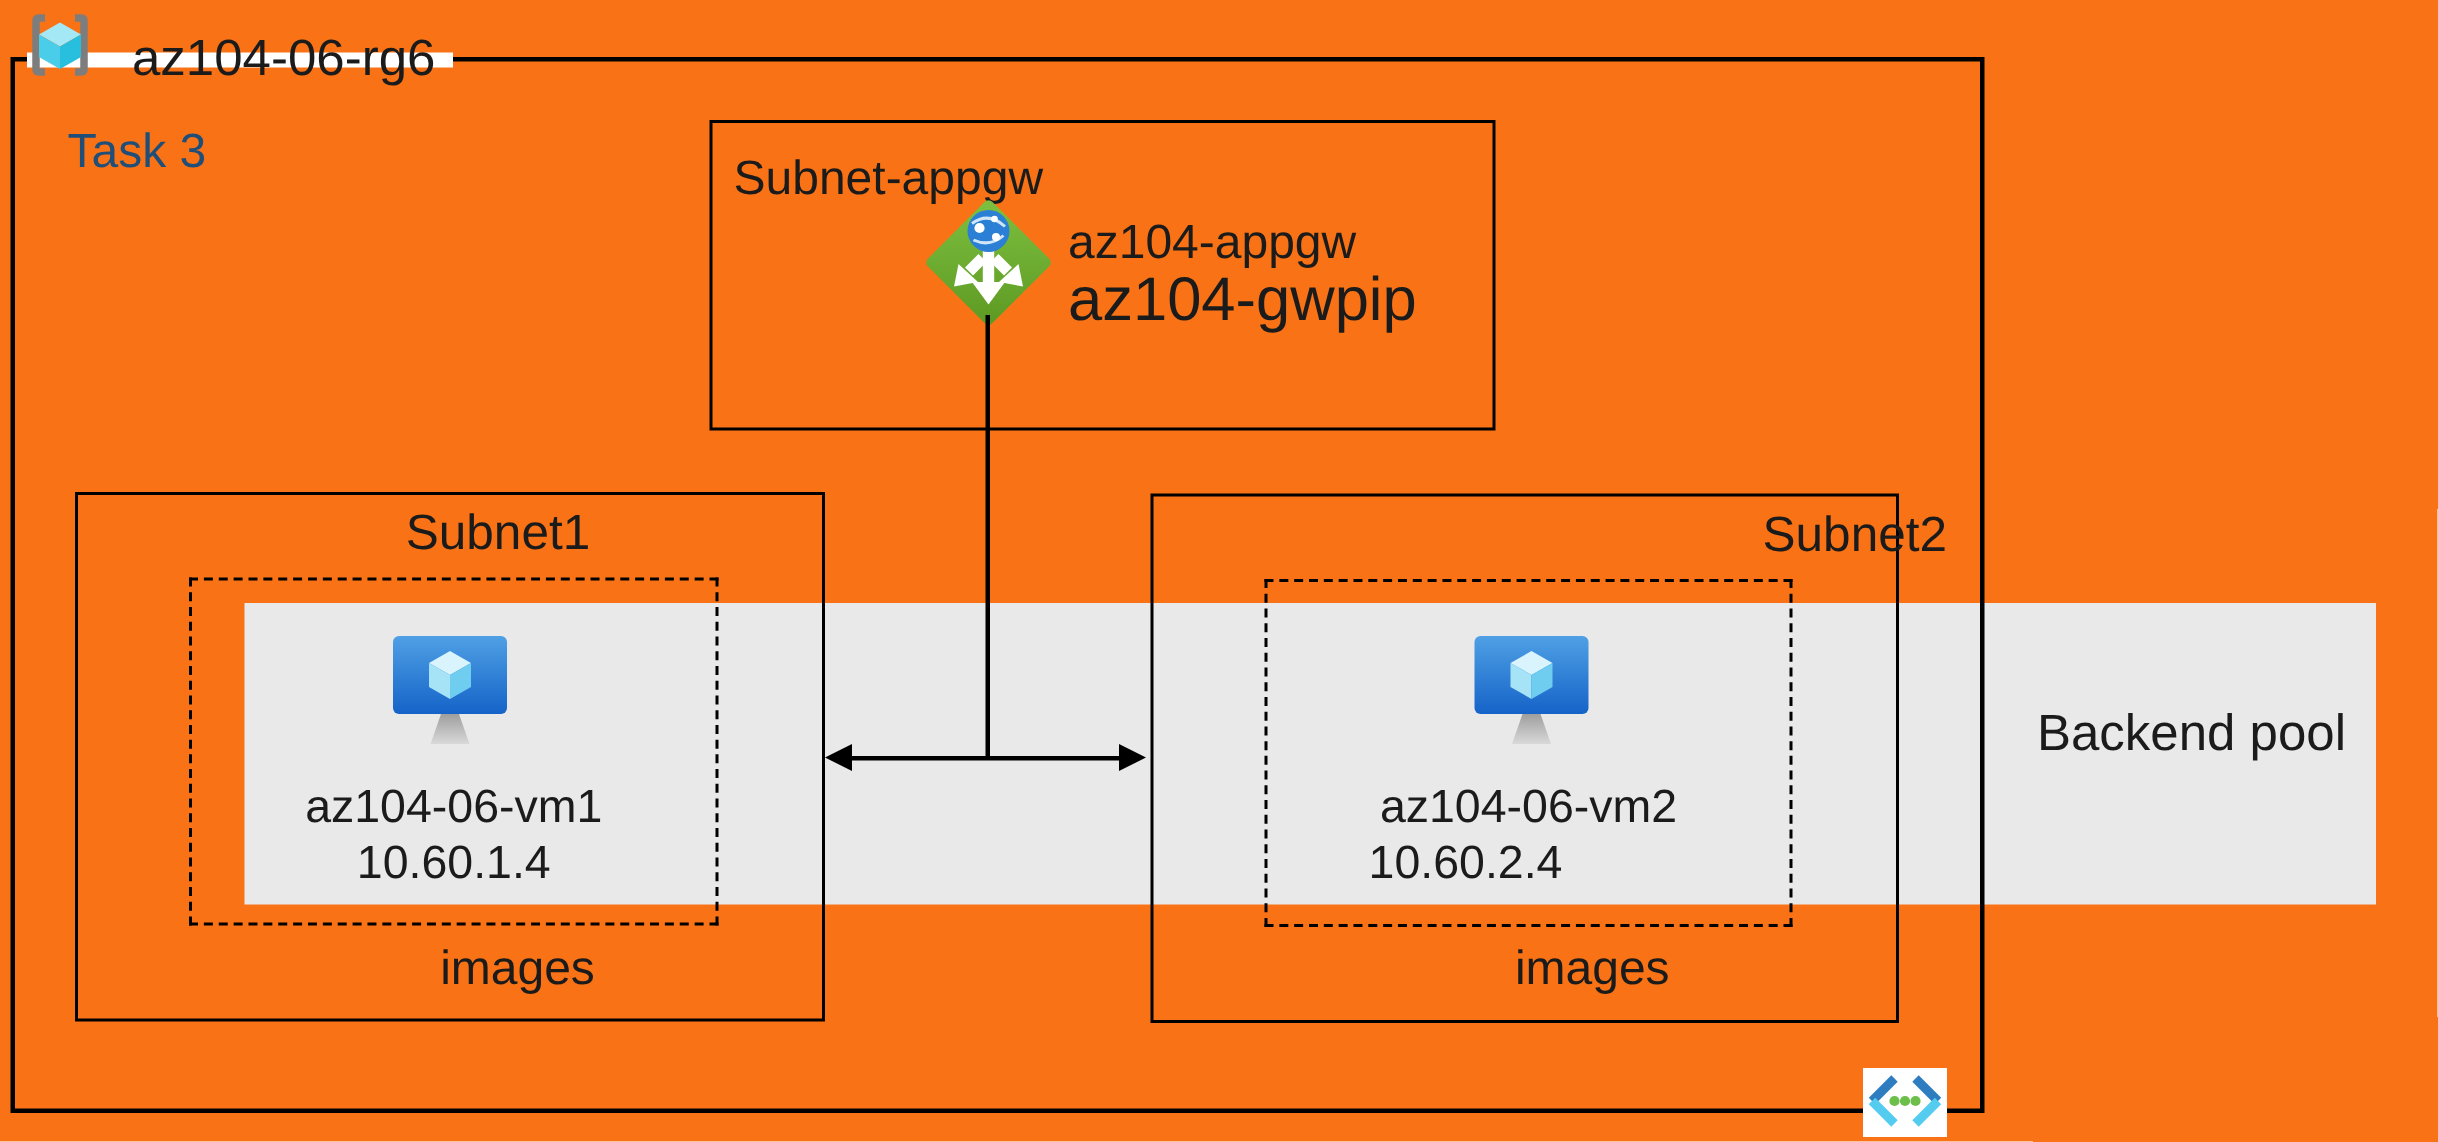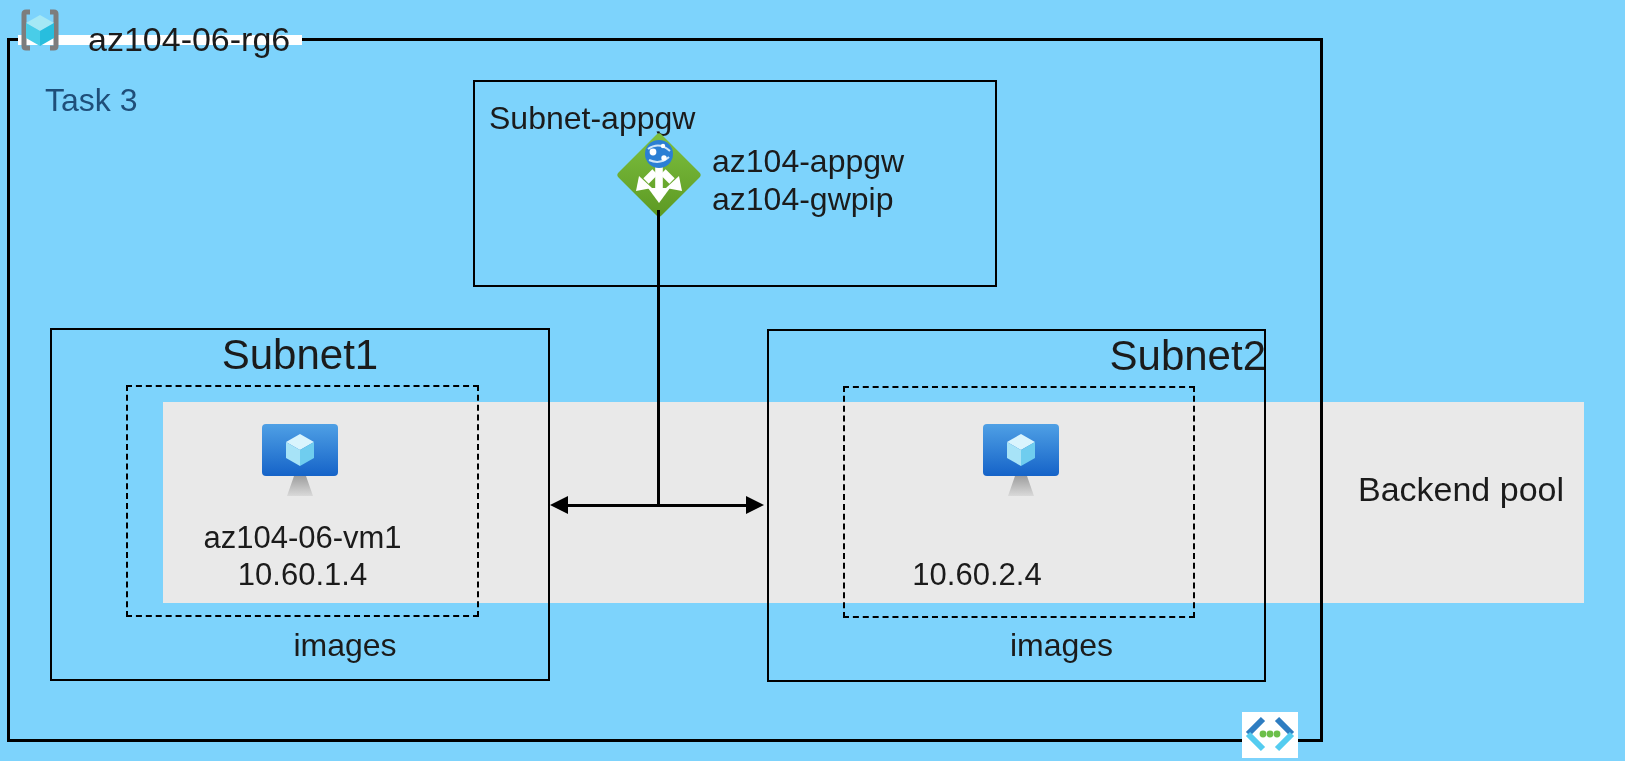--- a/index.html
+++ b/index.html
@@ -1,48 +1,48 @@
 <!DOCTYPE html>
 <html style="--c-task_text: #1F4E79; --c-band_gray: #E9E9E9; --c-border_black: #000000; --c-text_black: #1B1B1B; --c-appgw_green_light: #7CBE3E; --c-appgw_green_dark: #5E9B24; --c-globe_blue: #2B7FD4; --c-vm_blue_top: #4FA0E5; --c-vm_blue_bottom: #1563C8; --c-cube_cyan_top: #D9F4FD; --c-cube_cyan_left: #A7E3F7; --c-cube_cyan_right: #6FCDEF; --c-rg_bracket_gray: #7D7D7D; --c-rg_cube_top: #A5E8F5; --c-rg_cube_left: #49CDE8; --c-rg_cube_right: #28BEDE; --c-vnet_dark_blue: #2E7DC1; --c-vnet_light_cyan: #54CCF0; --c-vnet_dot_green: #6CBF4A;"><head>
 <meta charset="utf-8">
 <style>
   html,body{margin:0;padding:0;background:#fff;}
   .canvas{
-    position:relative;width:1625px;height:761px;background:#7dd3fc;overflow:hidden;
+    position:relative;width:1625px;height:761px;background:#f97316;overflow:hidden;
     font-family:"Liberation Sans", sans-serif;color:var(--c-text_black,#1b1b1b);
   }
   .abs{position:absolute;}
 
   
   .band{left:163px;top:402px;width:1421px;height:201px;background:var(--c-band_gray,#e9e9e9);}
 
   
   .rg-box{left:7px;top:38px;width:1316px;height:704px;border:3px solid var(--c-border_black,#000);box-sizing:border-box;}
   .rg-border-gap{left:18px;top:35px;width:284px;height:10px;background:#fff;}
   .rg-title{left:88px;top:19px;font-size:34px;line-height:40px;white-space:nowrap;}
   .task-label{left:45px;top:82px;font-size:32px;line-height:36px;font-weight:normal;color:var(--c-task_text,#1f4e79);}
 
   
   .appgw-box{left:473px;top:80px;width:524px;height:207px;border:2px solid var(--c-border_black,#000);box-sizing:border-box;}
   .appgw-title{left:489px;top:100px;font-size:32px;line-height:36px;white-space:nowrap;}
   .appgw-line1{left:712px;top:142px;font-size:32px;line-height:38px;white-space:nowrap;}
-  .appgw-line2{left:712px;top:180px;font-size:32px;line-height:38px;white-space:nowrap;}
+  .appgw-line2{left:712px;top:180px;font-size:41px;line-height:38px;white-space:nowrap;}
 
   
   .v-connector{left:657px;top:210px;width:3px;height:296px;background:var(--c-border_black,#000);}
   .h-arrow-shaft{left:560px;top:504px;width:196px;height:3px;background:var(--c-border_black,#000);}
   .arrowhead{width:0;height:0;border-top:9px solid transparent;border-bottom:9px solid transparent;}
   .arrowhead.left{left:550px;top:496px;border-right:18px solid var(--c-border_black,#000);}
   .arrowhead.right{left:746px;top:496px;border-left:18px solid var(--c-border_black,#000);}
 
   
   .subnet-box{border:2px solid var(--c-border_black,#000);box-sizing:border-box;}
   .subnet1-box{left:50px;top:328px;width:500px;height:353px;}
   .subnet2-box{left:767px;top:329px;width:499px;height:353px;}
-  .subnet-title{font-size:42px;line-height:38px;text-align:center;}
+  .subnet-title{font-size:33px;line-height:38px;text-align:center;padding-left:32px;}
   .subnet1-title{left:50px;top:336px;width:500px;}
   .subnet2-title{left:767px;top:337px;width:499px;text-align:right;}
   .dashed-box{border:2px dashed var(--c-border_black,#000);box-sizing:border-box;background:transparent;}
   .dash1{left:126px;top:385px;width:353px;height:232px;}
   .dash2{left:843px;top:386px;width:352px;height:232px;}
   .vm-label{font-size:31px;line-height:36px;text-align:center;white-space:nowrap;}
   .vm1-name{left:126px;top:520px;width:353px;}
   .vm1-ip{left:126px;top:557px;width:353px;}
   .vm2-name{left:843px;top:520px;width:352px;}
   .vm2-ip{left:801px;top:557px;width:352px;}
@@ -142,20 +142,21 @@
   <div class="abs subnet-box subnet2-box"></div>
   <div class="abs subnet-title subnet2-title">Subnet2</div>
   <div class="abs dashed-box dash2"></div>
   <svg class="abs vm-icon2" width="90" height="78" viewBox="0 0 90 78">
     <rect x="7" y="0" width="76" height="52" rx="4" fill="url(#vmBlue)"></rect>
     <polygon points="45,10 59,18 45,26 31,18" fill="var(--c-cube_cyan_top,#d9f4fd)"></polygon>
     <polygon points="31,18 45,26 45,42 31,34" fill="var(--c-cube_cyan_left,#a7e3f7)"></polygon>
     <polygon points="59,18 45,26 45,42 59,34" fill="var(--c-cube_cyan_right,#6fcdef)"></polygon>
     <polygon points="39,52 51,52 58,72 32,72" fill="url(#vmGray)"></polygon>
   </svg>
+  <div class="abs vm-label vm2-name">az104-06-vm2</div>
   <div class="abs vm-label vm2-ip">10.60.2.4</div>
   <div class="abs storage-label storage2">images</div>
 
   <div class="abs backend-label">Backend pool</div>
 
   <svg class="abs vnet-icon" width="56" height="46" viewBox="0 0 56 46">
     <rect x="0" y="0" width="56" height="46" fill="#fff"></rect>
     <line x1="21" y1="7" x2="6" y2="22" stroke="var(--c-vnet_dark_blue,#2e7dc1)" stroke-width="6"></line>
     <line x1="6" y1="22" x2="21" y2="37" stroke="var(--c-vnet_light_cyan,#54ccf0)" stroke-width="6"></line>
     <line x1="35" y1="7" x2="50" y2="22" stroke="var(--c-vnet_dark_blue,#2e7dc1)" stroke-width="6"></line>

